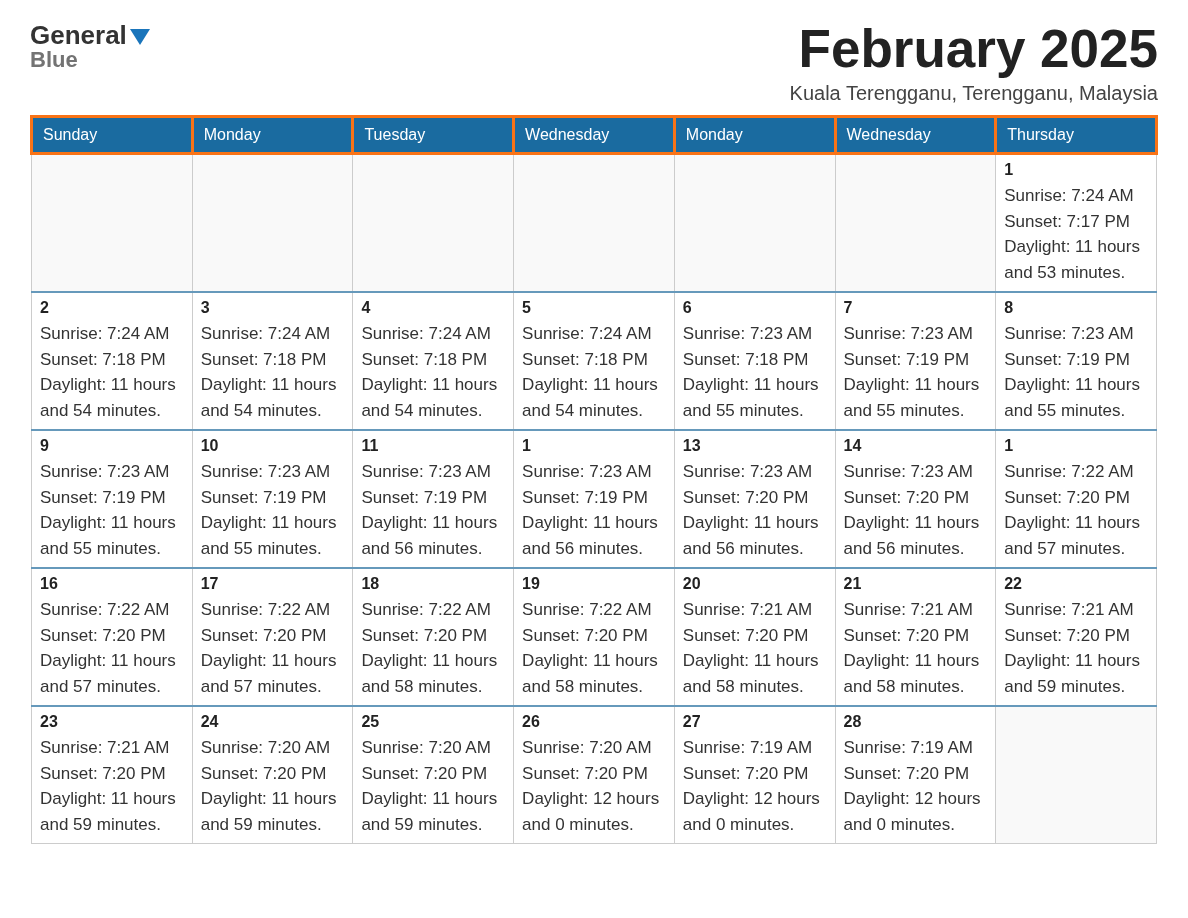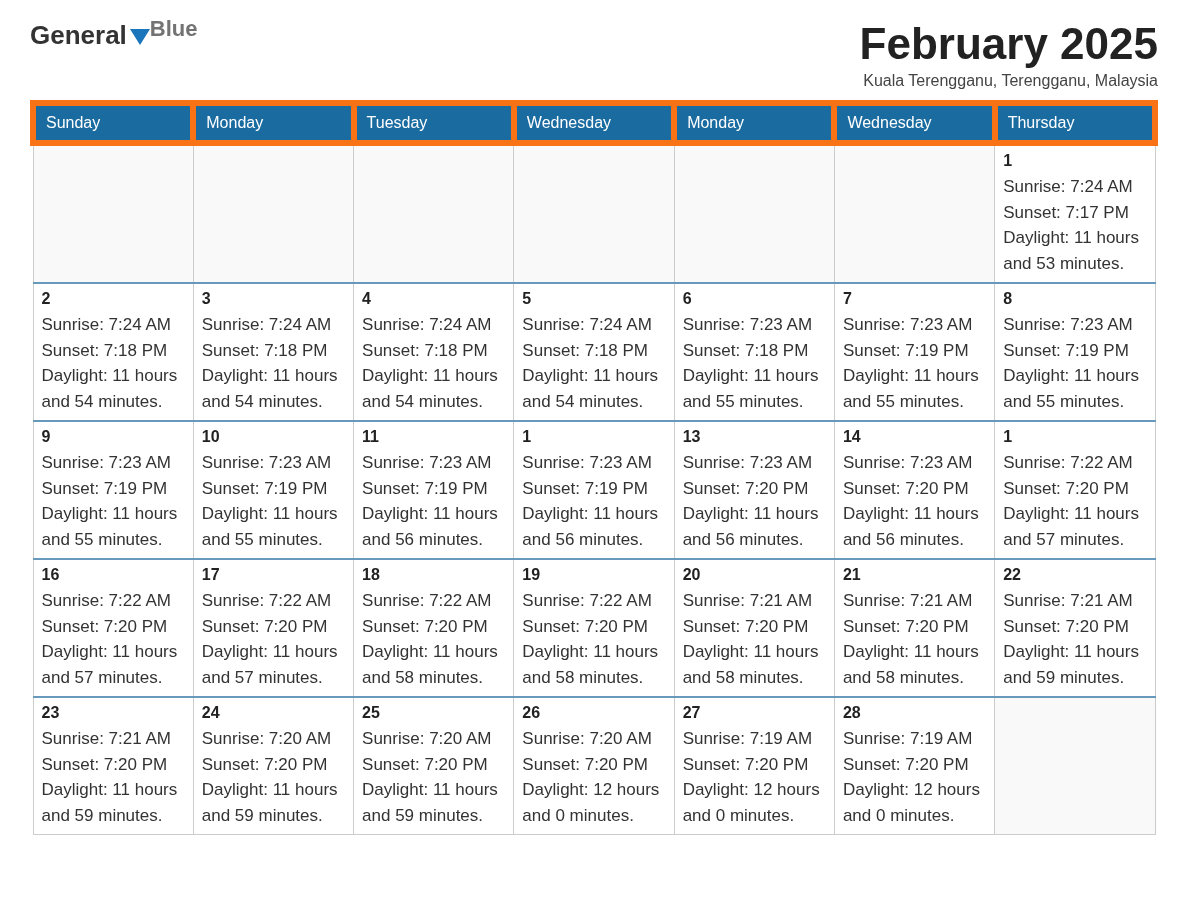--- a/index.html
+++ b/index.html
@@ -11,21 +11,21 @@
       min-height: 918px;
     }
     .header {
       display: flex;
       justify-content: space-between;
       align-items: flex-start;
       margin-bottom: 10px;
     }
     .logo {
       display: flex;
-      flex-direction: row;
+      flex-direction: column;
       align-items: flex-start;
     }
     .logo-general {
       font-size: 26px;
       font-weight: bold;
       color: #333;
       display: flex;
       align-items: center;
     }
     .logo-general .arrow {
@@ -41,43 +41,43 @@
     .logo-blue {
       color: #737373;
       font-size: 22px;
       font-weight: bold;
       margin-top: -4px;
     }
     .title-block {
       text-align: right;
     }
     .month-title {
-      font-size: 44px;
+      font-size: 53px;
       font-weight: bold;
       color: #222;
       line-height: 1.1;
     }
     .location-title {
-      font-size: 16px;
+      font-size: 20px;
       color: #444;
       margin-top: 4px;
     }
     .calendar {
       width: 100%;
       border-collapse: collapse;
       margin-top: 8px;
     }
     .calendar th {
       background-color: #1a6ba0;
       color: #fff;
       text-align: left;
       padding: 8px 10px;
       font-size: 16px;
       font-weight: normal;
-      border: 6px solid #f97316;
+      border: 3px solid #f97316;
     }
     .calendar td {
       border: 1px solid #ccc;
       vertical-align: top;
       padding: 6px 8px;
       width: 14.28%;
       min-height: 110px;
     }
     .calendar tr td {
       border-top: 2px solid #6699bb;

